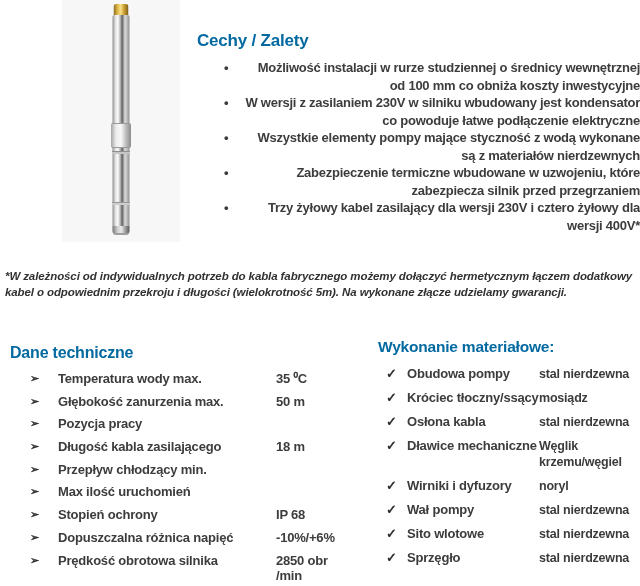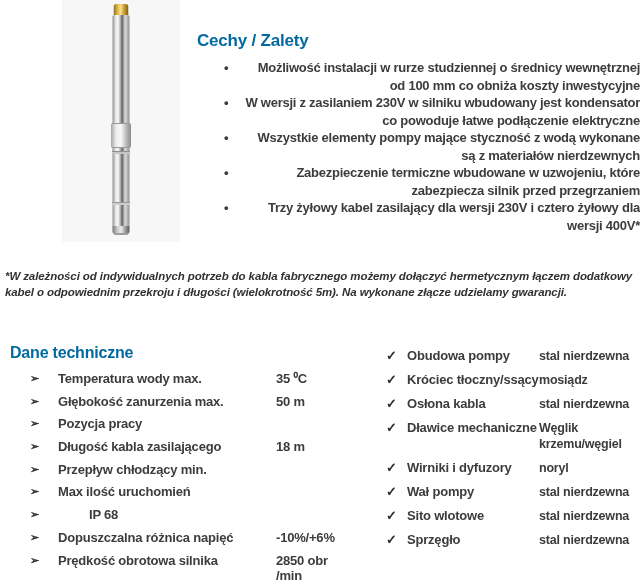--- a/index.html
+++ b/index.html
@@ -135,20 +135,21 @@
     <div class="t-row">
       <span class="t-arrow">➢</span>
       <span class="t-label">Przepływ chłodzący min.</span>
     </div>
     <div class="t-row">
       <span class="t-arrow">➢</span>
       <span class="t-label">Max ilość uruchomień</span>
     </div>
     <div class="t-row">
       <span class="t-arrow">➢</span>
+      <span class="t-label">Stopień ochrony</span>
       <span class="t-value">IP  68</span>
     </div>
     <div class="t-row">
       <span class="t-arrow">➢</span>
       <span class="t-label">Dopuszczalna różnica napięć</span>
       <span class="t-value">-10%/+6%</span>
     </div>
     <div class="t-row">
       <span class="t-arrow">➢</span>
       <span class="t-label">Prędkość obrotowa silnika</span>
@@ -156,20 +157,21 @@
     </div>
     <div class="t-row">
       <span class="t-arrow">➢</span>
       <span class="t-label">Klasa izolacji</span>
       <span class="t-value">B</span>
     </div>
   </div>
 </div>
 
 <div class="abs materials">
+  <div class="heading">Wykonanie materiałowe:</div>
   <div class="m-rows">
     <div class="m-row">
       <span class="m-check">✓</span>
       <span class="m-label">Obudowa pompy</span>
       <span class="m-value">stal nierdzewna</span>
     </div>
     <div class="m-row">
       <span class="m-check">✓</span>
       <span class="m-label">Króciec tłoczny/ssący</span>
       <span class="m-value">mosiądz</span>

